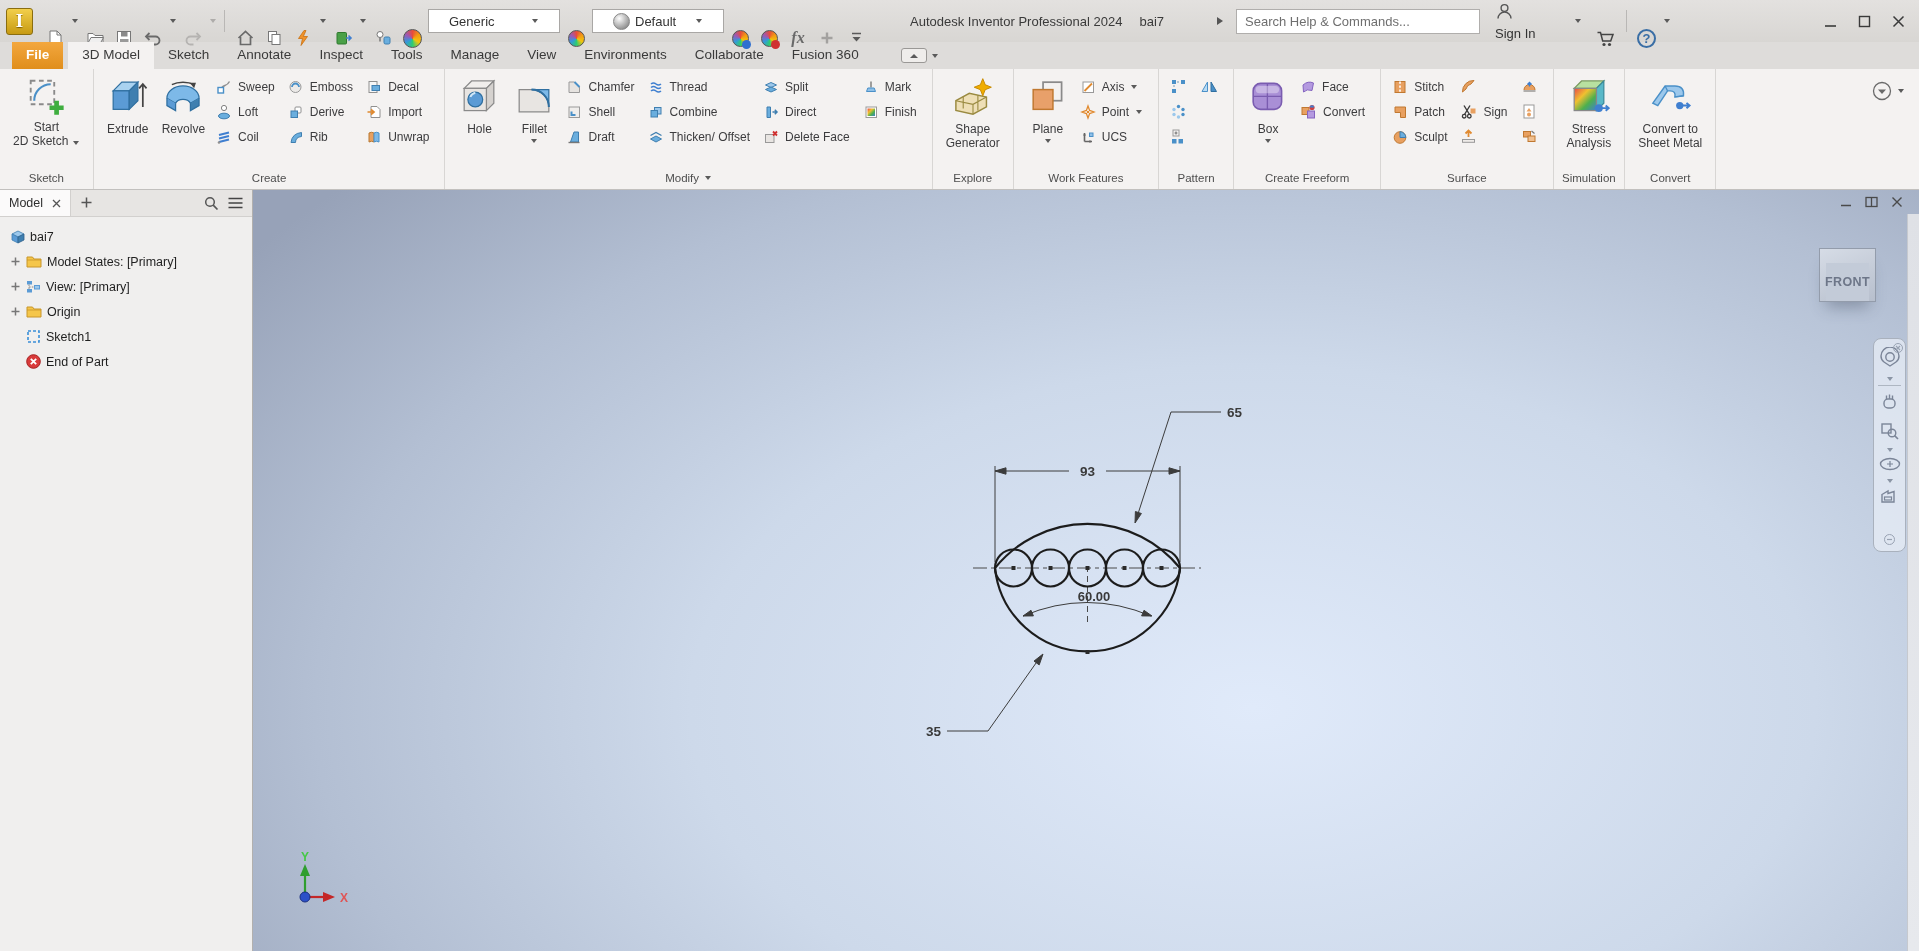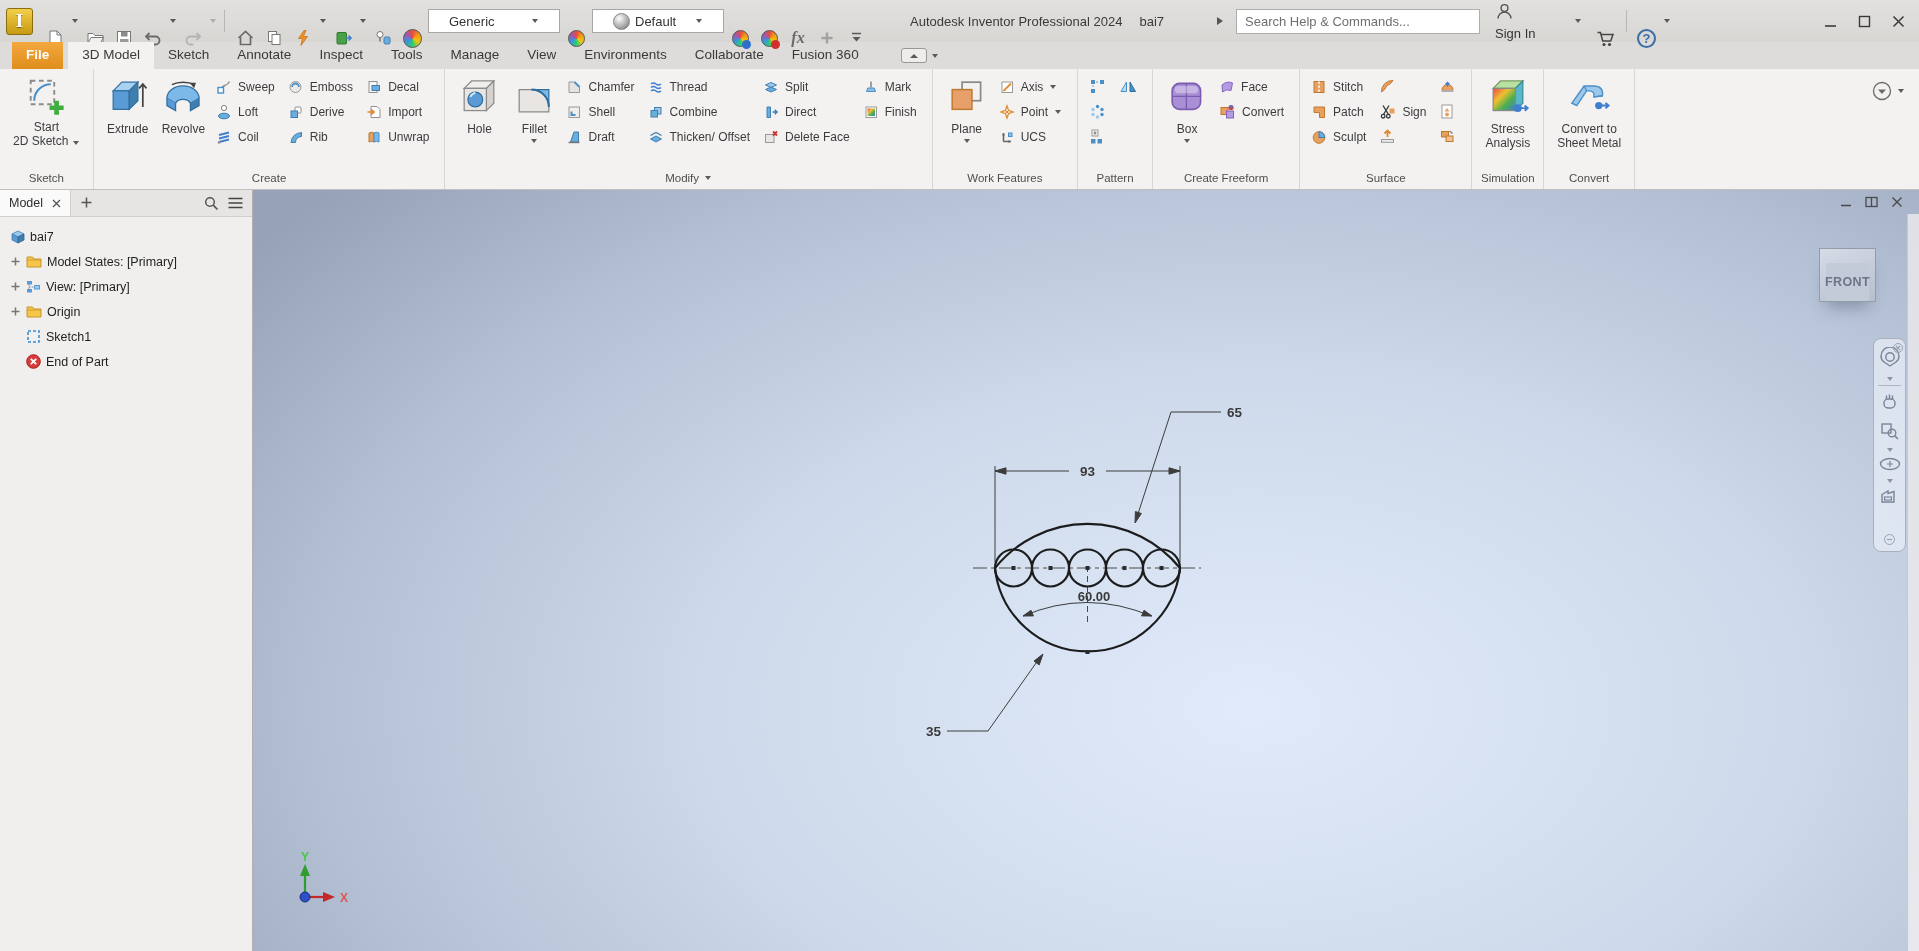--- a/index.html
+++ b/index.html
@@ -518,20 +518,36 @@
           <span>Finish</span>
         </div>
       </div>
     </div>
     <div class="rgl">
       <span>Modify</span>
         <span class="car"></span>
     </div>
   </div>
 
+  <div class="rg">
+    <div class="rgc">
+      <div class="big">
+        <svg width="44" height="42" viewBox="0 0 36 34">
+          <path d="M4 20 L15 14 L29 17 L29 25 L18 31 L4 28 Z" fill="rgba(230,200,110,0.45)" stroke="#9a8a40" stroke-width="1.2"></path>
+          <path d="M4 20 L18 23 L29 17 M18 23 V31 M10 16.8 L10 26.5 M22 15.5 L22 28" fill="none" stroke="#9a8a40" stroke-width="0.9"></path>
+          <path d="M26 2 L28 7 L33 9 L28 11 L26 16 L24 11 L19 9 L24 7 Z" fill="#f0ad00" stroke="#c88a00" stroke-width="0.8"></path>
+        </svg>
+        <span>Shape</span>
+        <span>Generator</span>
+      </div>
+    </div>
+    <div class="rgl">
+        <span>Explore</span>
+      </div>
+  </div>
 
   <div class="rg">
     <div class="rgc">
       <div class="big">
         <svg width="42" height="42" viewBox="0 0 34 34">
           <rect x="13" y="5" width="15" height="15" fill="none" stroke="#8a8a8a" stroke-width="1.4"></rect>
           <rect x="5" y="11" width="16" height="16" fill="#e8a06a" stroke="#c07830" stroke-width="1.2"></rect>
         </svg>
         <span>Plane</span>
         <span class="car" style="margin-top:3px"></span>

